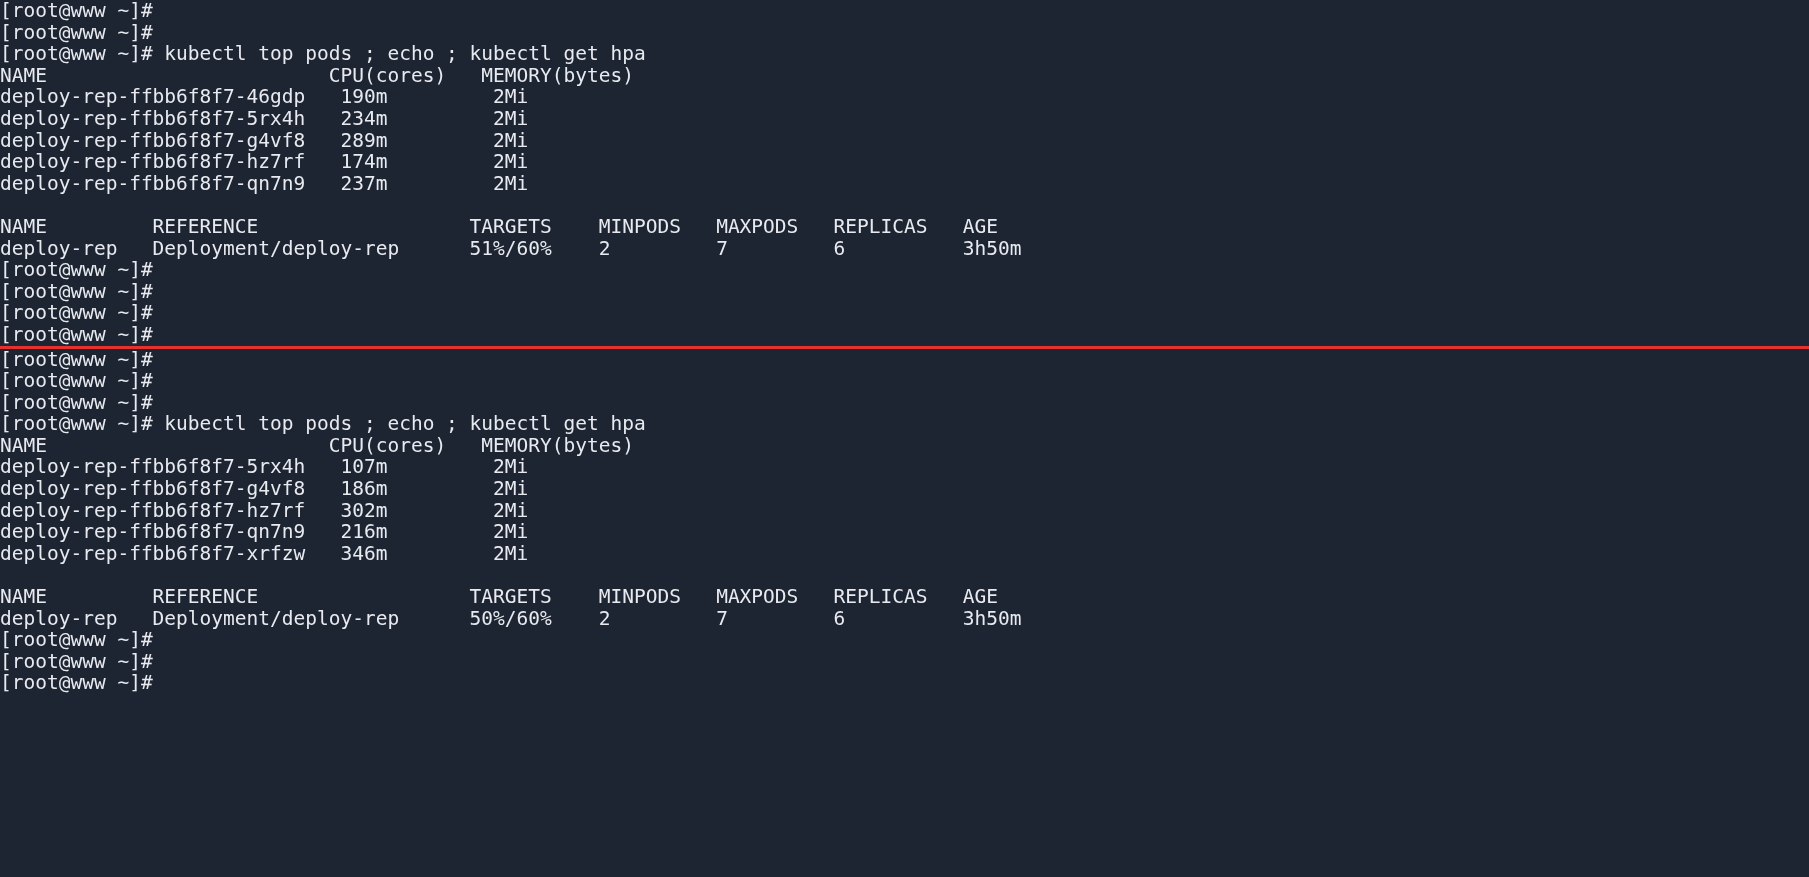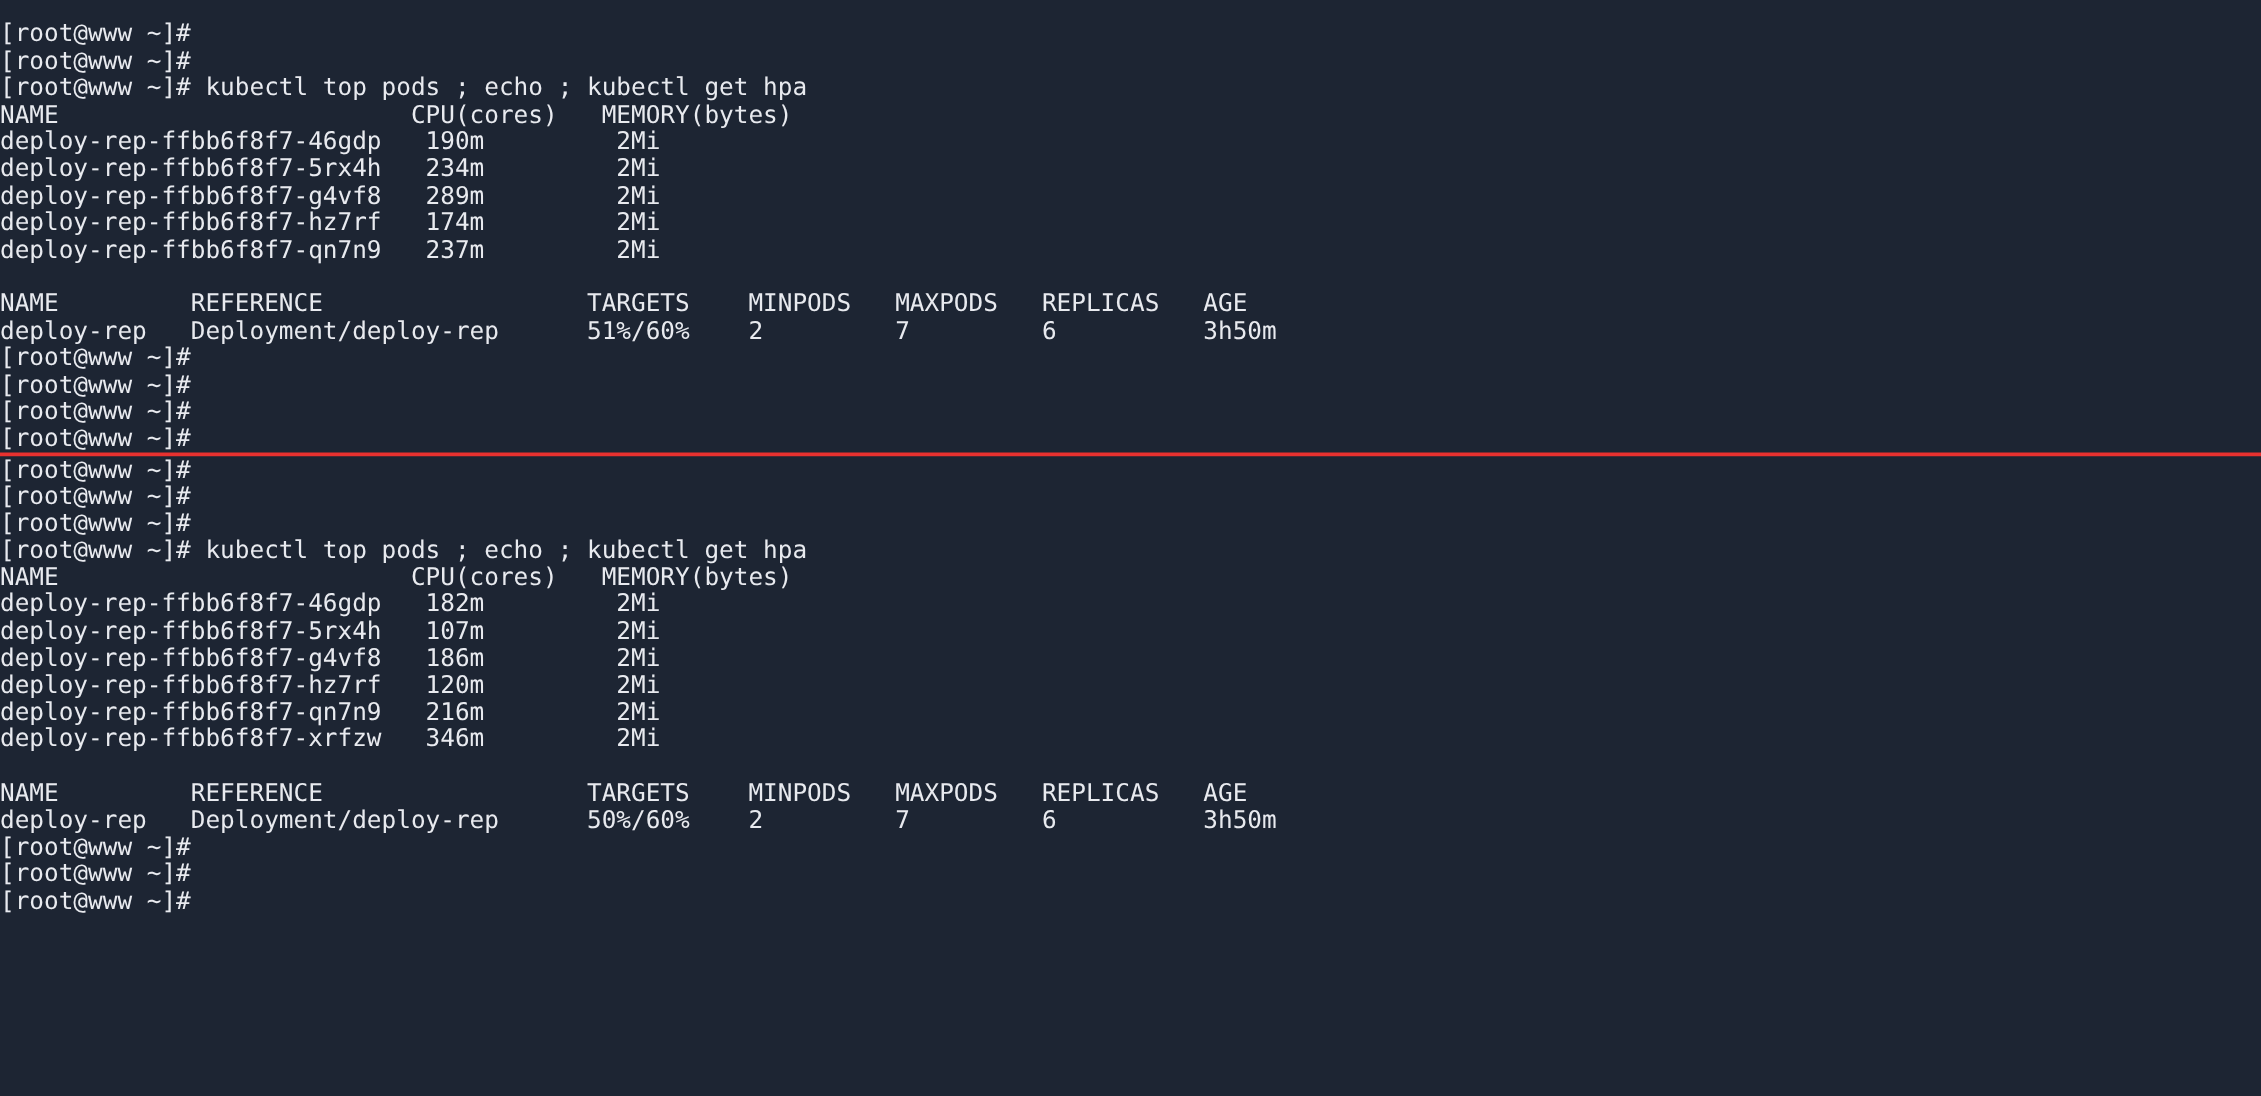--- a/index.html
+++ b/index.html
@@ -16,21 +16,21 @@
   #terminal {
     width: 1809px;
     height: 877px;
     background: #1d2533;
     color: #e8eaef;
     font-family: "DejaVu Sans Mono", "Liberation Mono", monospace;
     font-size: 19.5px;
     line-height: 21.6px;
     letter-spacing: 0px;
     box-sizing: border-box;
-    padding: 16px 0 0 0;
+    padding: 0 0 0 0;
     position: relative;
   }
   .line {
     white-space: pre;
     height: 21.6px;
     padding-left: 0px;
     font-variant-ligatures: none;
   }
   .blank {
     white-space: pre;
@@ -70,24 +70,23 @@
   </div>
 
   <div class="divider"></div>
 
   <div class="block">
     <div class="line">[root@www ~]# </div>
     <div class="line">[root@www ~]# </div>
     <div class="line">[root@www ~]# </div>
     <div class="line">[root@www ~]# kubectl top pods ; echo ; kubectl get hpa</div>
     <div class="line">NAME                        CPU(cores)   MEMORY(bytes)</div>
-    <div class="line">deploy-rep-ffbb6f8f7-46gdp   182m         2Mi</div>
     <div class="line">deploy-rep-ffbb6f8f7-5rx4h   107m         2Mi</div>
     <div class="line">deploy-rep-ffbb6f8f7-g4vf8   186m         2Mi</div>
-    <div class="line">deploy-rep-ffbb6f8f7-hz7rf   120m         2Mi</div>
+    <div class="line">deploy-rep-ffbb6f8f7-hz7rf   302m         2Mi</div>
     <div class="line">deploy-rep-ffbb6f8f7-qn7n9   216m         2Mi</div>
     <div class="line">deploy-rep-ffbb6f8f7-xrfzw   346m         2Mi</div>
     <div class="blank"> </div>
     <div class="line">NAME         REFERENCE                  TARGETS    MINPODS   MAXPODS   REPLICAS   AGE</div>
     <div class="line">deploy-rep   Deployment/deploy-rep      50%/60%    2         7         6          3h50m</div>
     <div class="line">[root@www ~]# </div>
     <div class="line">[root@www ~]# </div>
     <div class="line">[root@www ~]# </div>
   </div>
 

